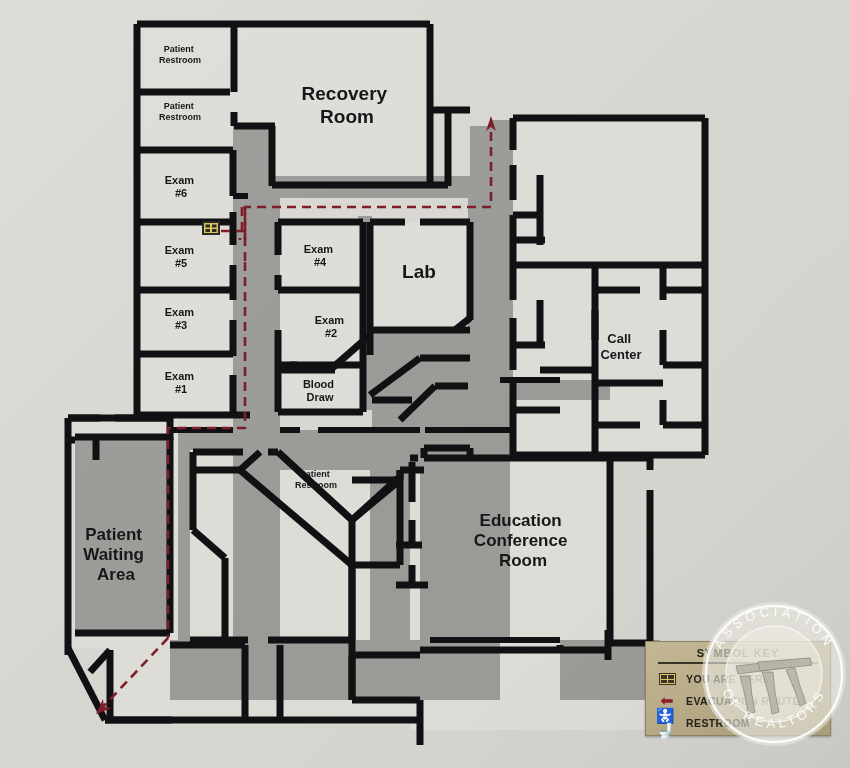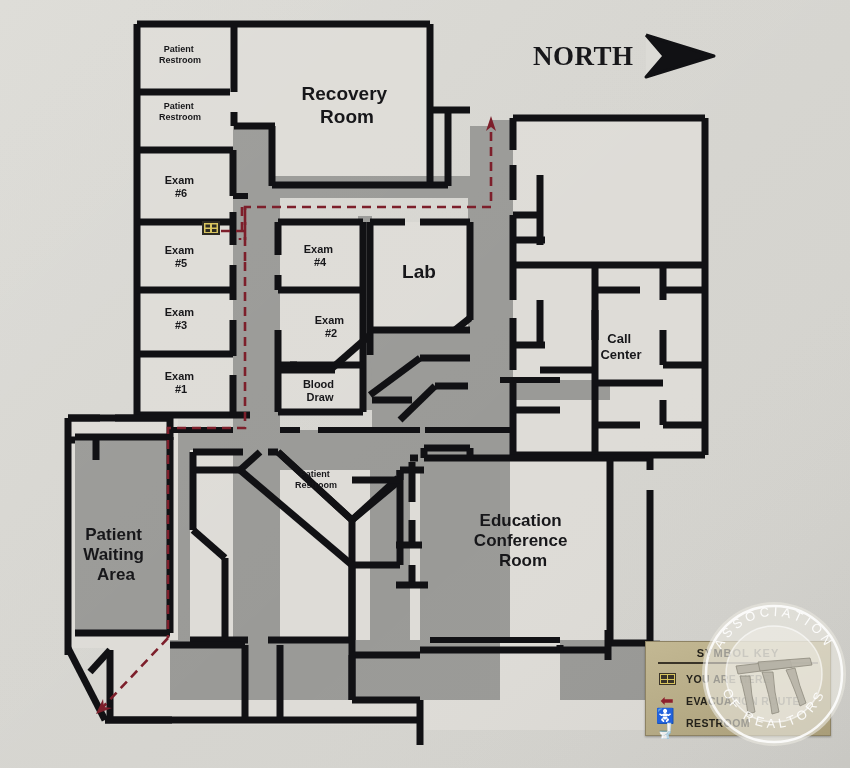--- a/index.html
+++ b/index.html
@@ -480,28 +480,20 @@
         <tspan x="316" dy="11">Restroom</tspan>
       </text>
       <text class="room-label lbl-lg" x="523" y="522">
         <tspan x="523" dy="0">Education</tspan>
         <tspan x="523" dy="20">Conference</tspan>
         <tspan x="523" dy="20">Room</tspan>
       </text>
     </g>
   </svg>
 
-  <div id="north-block">
-    <span id="north-text">NORTH</span>
-    <svg width="72" height="50" viewBox="0 0 72 50">
-      <polygon points="2,4 70,25 2,46 20,25" fill="#111114"></polygon>
-      <polygon points="2,4 20,25 2,46" fill="#dcdbd6"></polygon>
-      <polyline points="2,4 70,25 2,46 20,25 2,4" fill="none" stroke="#111114" stroke-width="3" stroke-linejoin="round"></polyline>
-    </svg>
-  </div>
 
   <div id="legend">
     <div id="legend-title">SYMBOL KEY</div>
     <div id="legend-rule"></div>
 
     <div class="legend-row">
       <span class="legend-icon">
         <span class="yah-chip">
             <i></i>
             <i></i>

